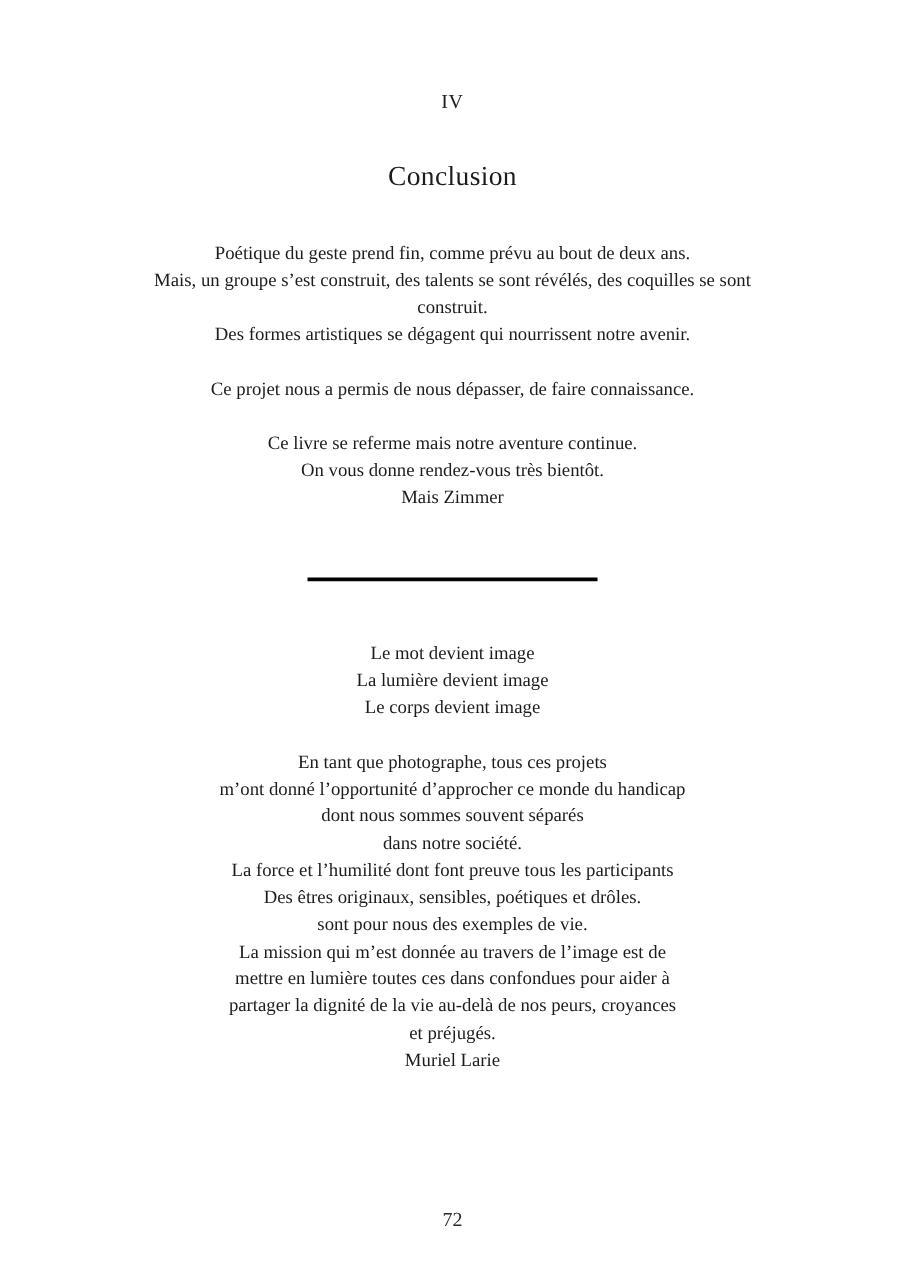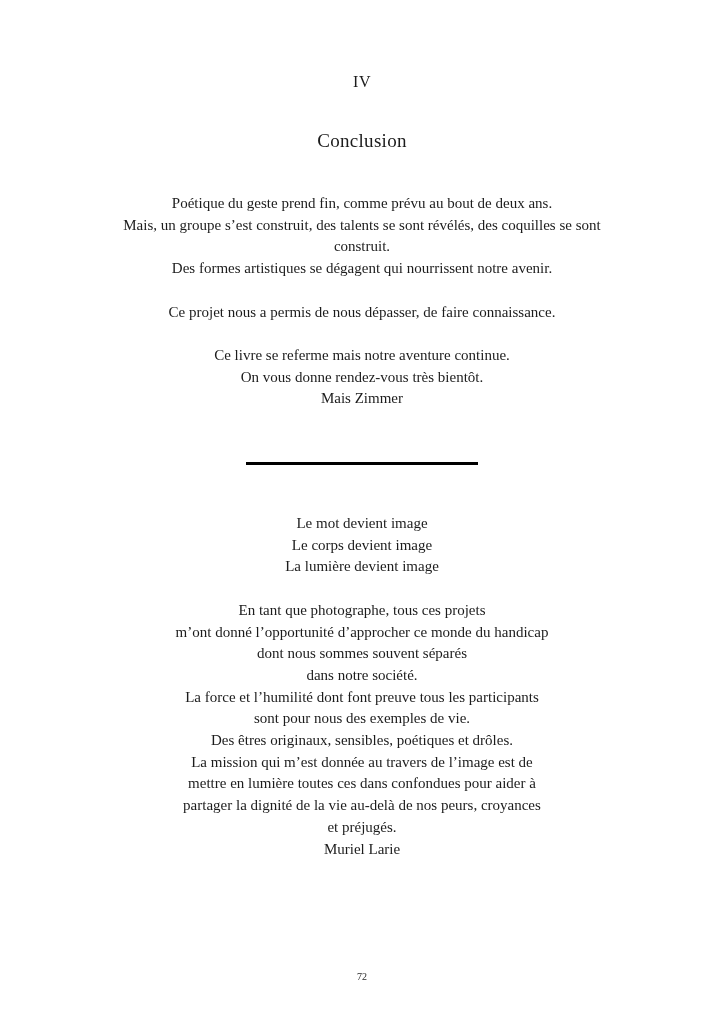--- a/index.html
+++ b/index.html
@@ -21,21 +21,21 @@
     overflow: hidden;
     box-sizing: border-box;
     padding-top: 70px;
   }
   .chapter-number {
     font-size: 16px;
     line-height: 24px;
     letter-spacing: 0.5px;
   }
   .chapter-title {
-    font-size: 19px;
+    font-size: 22px;
     line-height: 24px;
     font-weight: normal;
     margin: 35px 0 0 0;
     letter-spacing: 0.3px;
   }
   .text-block {
     margin: 0 52px;
   }
   .section-one { margin-top: 40px; }
   .para { margin: 0; }
@@ -48,21 +48,21 @@
     background: #000000;
     border: none;
     margin: 52px auto 0 auto;
   }
   .section-two { margin-top: 48px; }
   .page-footer {
     position: absolute;
     left: 0;
     right: 0;
     top: 969px;
-    font-size: 10px;
+    font-size: 16px;
     line-height: 16px;
     color: #2a2a2a;
   }
 </style>
 </head>
 <body>
 
 <div class="page">
 
   <header>
@@ -85,31 +85,31 @@
       <span class="line">On vous donne rendez-vous très bientôt.</span>
       <span class="line">Mais Zimmer</span>
     </p>
   </section>
 
   <hr class="divider">
 
   <section class="text-block section-two">
     <p class="para">
       <span class="line">Le mot devient image</span>
+      <span class="line">La lumière devient image</span>
       <span class="line">Le corps devient image</span>
-      <span class="line">La lumière devient image</span>
     </p>
     <p class="para">
       <span class="line">En tant que photographe, tous ces projets</span>
       <span class="line">m’ont donné l’opportunité d’approcher ce monde du handicap</span>
       <span class="line">dont nous sommes souvent séparés</span>
       <span class="line">dans notre société.</span>
       <span class="line">La force et l’humilité dont font preuve tous les participants</span>
+      <span class="line">Des êtres originaux, sensibles, poétiques et drôles.</span>
       <span class="line">sont pour nous des exemples de vie.</span>
-      <span class="line">Des êtres originaux, sensibles, poétiques et drôles.</span>
       <span class="line">La mission qui m’est donnée au travers de l’image est de</span>
       <span class="line">mettre en lumière toutes ces dans confondues pour aider à</span>
       <span class="line">partager la dignité de la vie au-delà de nos peurs, croyances</span>
       <span class="line">et préjugés.</span>
       <span class="line">Muriel Larie</span>
     </p>
   </section>
 
   <footer class="page-footer">
     <span>72</span>

